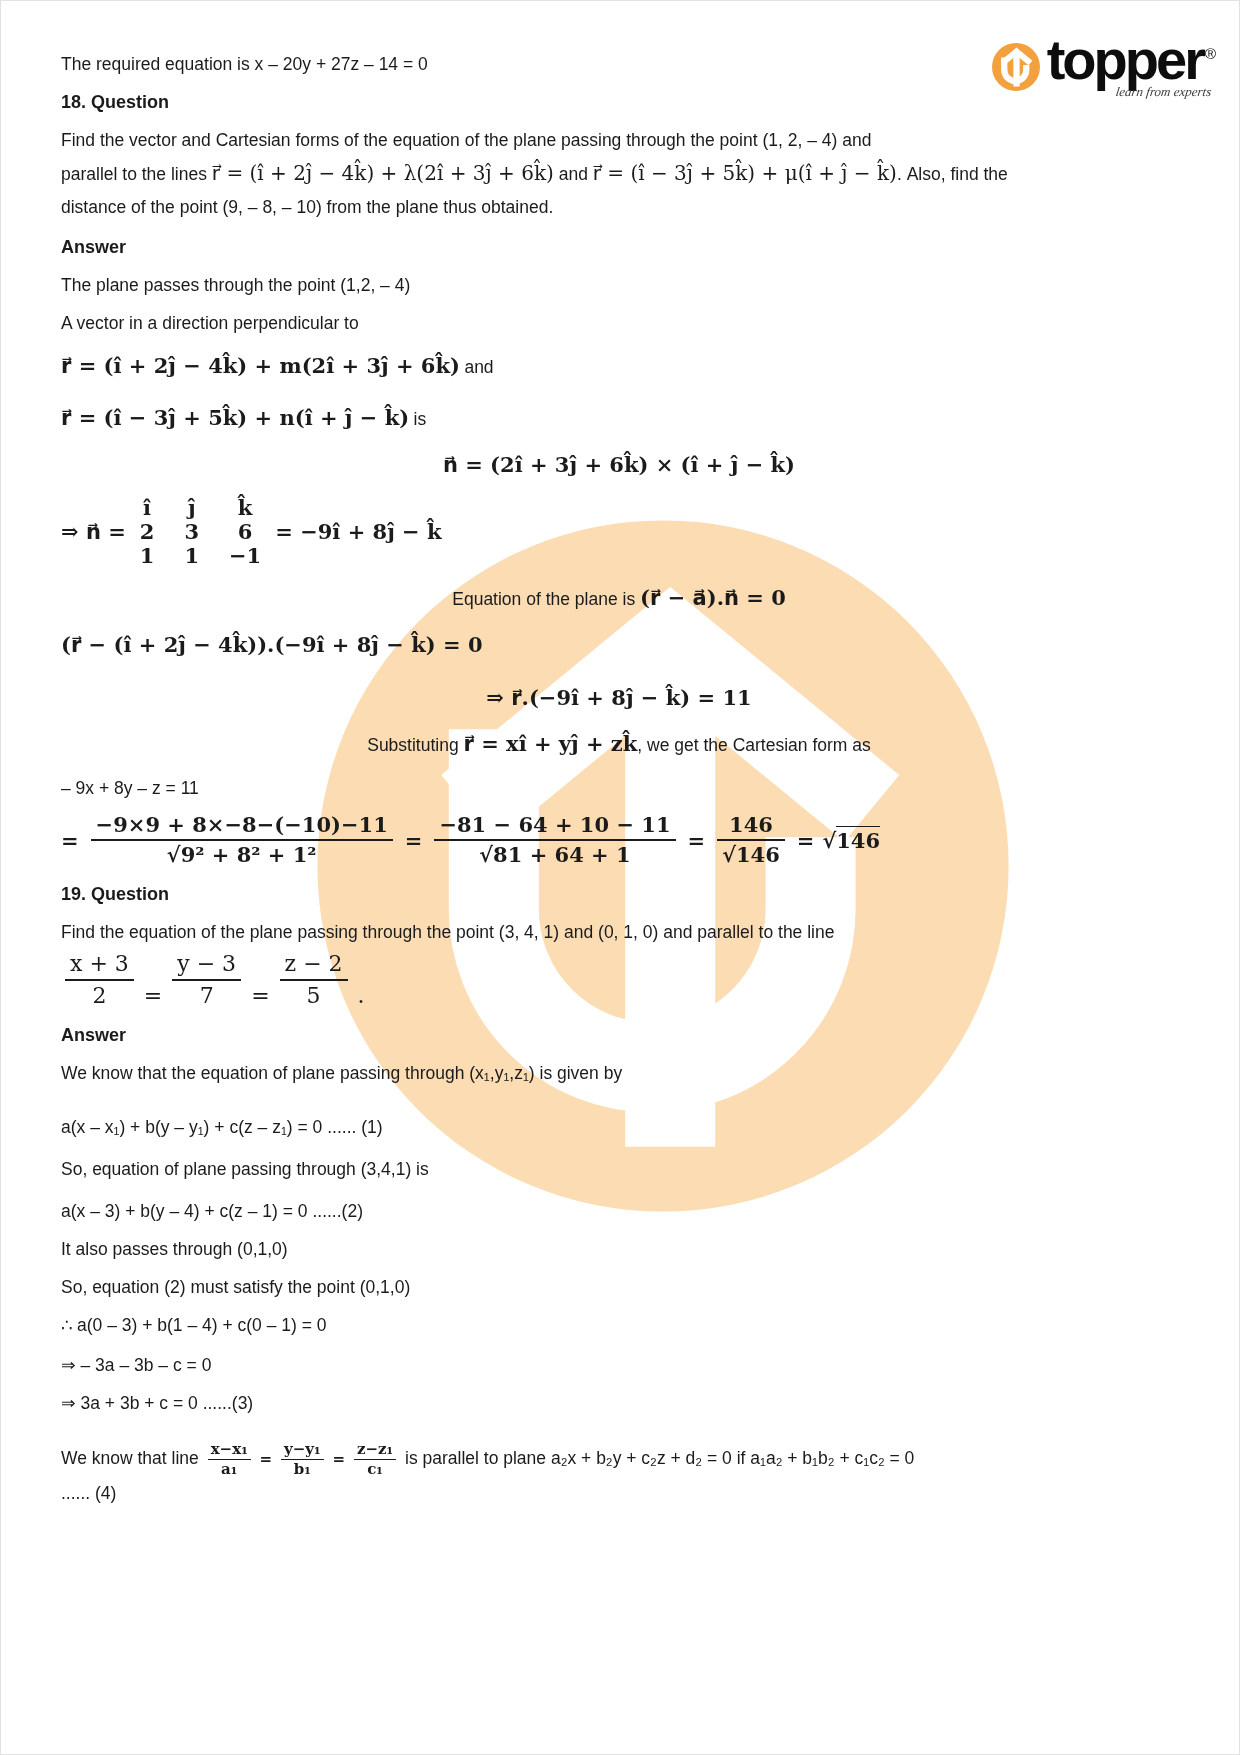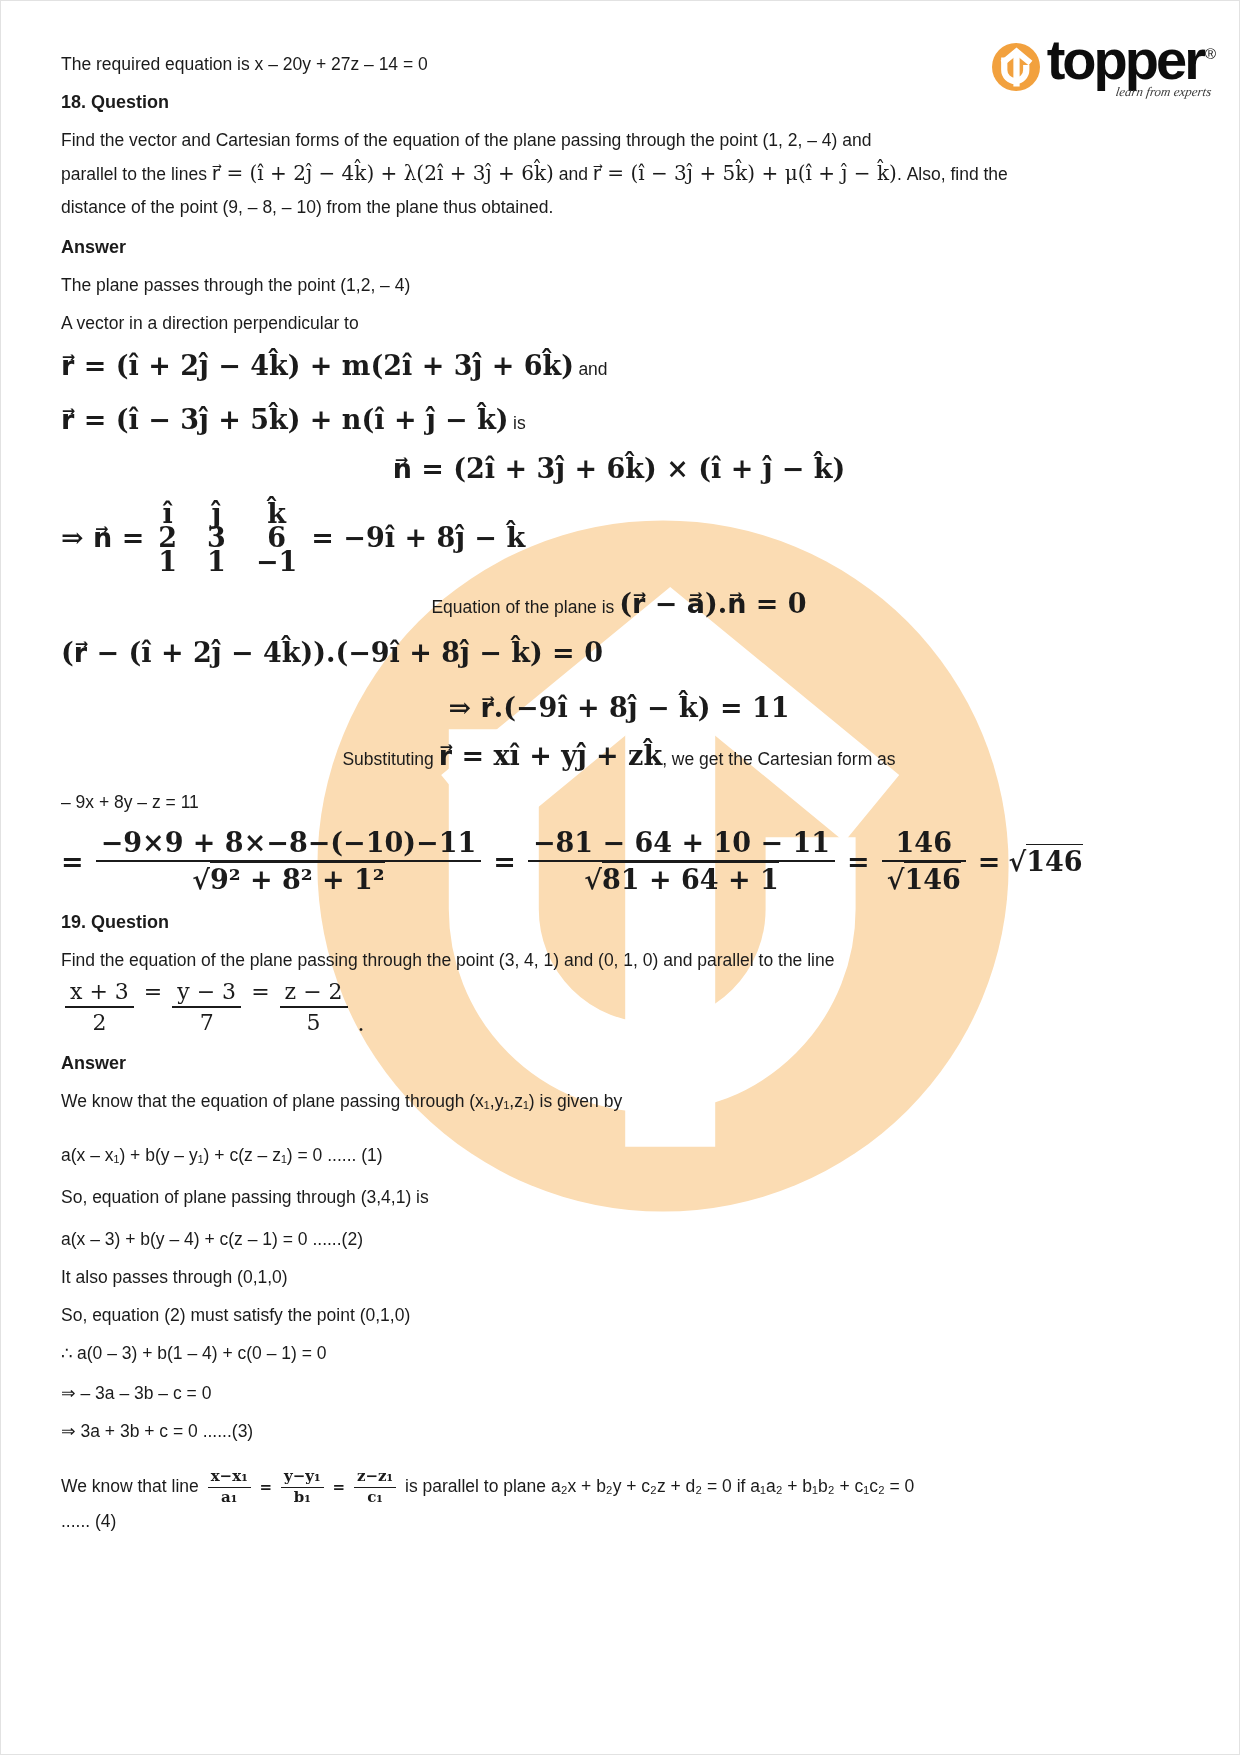--- a/index.html
+++ b/index.html
@@ -15,21 +15,21 @@
   .logo .reg{font-size:15px;font-weight:normal;vertical-align:top;position:relative;top:-6px;left:2px;}
   .logo .tag{font-family:"Liberation Serif","DejaVu Serif",serif;font-style:italic;font-size:13px;
              color:#3a3a3a;text-align:right;margin-top:-2px;transform:skewX(-8deg);}
   .brandcol{display:flex;flex-direction:column;}
   
   .content{position:absolute;left:0;top:0;width:100%;z-index:1;padding:50px 62px 0 60px;box-sizing:border-box;}
   p{margin:0;}
   .t{font-size:17.5px;line-height:26px;}
   .h{font-size:18px;font-weight:bold;line-height:26px;}
   .m{font-family:"DejaVu Serif","DejaVu Sans",serif;font-size:20px;}
-  .mb{font-family:"DejaVu Serif","DejaVu Sans",serif;font-size:27px;font-weight:bold;}
+  .mb{font-family:"DejaVu Serif","DejaVu Sans",serif;font-size:21px;font-weight:bold;}
   .mline{line-height:40px;}
   .mline2{line-height:34px;text-align:center;}
   
   .frac{display:inline-block;vertical-align:middle;text-align:center;line-height:1.15;margin:0 4px;}
   .frac .num{display:block;padding:0 5px 2px;}
   .frac .den{display:block;border-top:2px solid #1b1b1b;padding:2px 5px 0;}
   .vinc{border-top:1.6px solid #1b1b1b;padding-top:1px;}
   
   .detwrap{display:flex;align-items:center;gap:14px;}
   .mat{display:inline-grid;grid-template-columns:repeat(3,auto);column-gap:30px;row-gap:1px;
@@ -130,21 +130,21 @@
         <span class="num">146</span>
         <span class="den"><span>√</span><span class="vinc">146</span></span>
       </span>
       <span>=</span>
       <span><span>√</span><span class="vinc">146</span></span>
     </div>
 
     <p class="h" style="margin-top:14px">19. Question</p>
     <p class="t" style="margin-top:12px">Find the equation of the plane passing through the point (3, 4, 1) and (0, 1, 0) and parallel to the line</p>
 
-    <div class="m bigfr" style="margin-top:6px;display:flex;align-items:flex-start;gap:6px">
+    <div class="m bigfr" style="margin-top:6px;display:flex;align-items:flex-end;gap:6px">
       <span class="frac">
         <span class="num">x + 3</span>
         <span class="den">2</span>
       </span>
       <span>=</span>
       <span class="frac">
         <span class="num">y − 3</span>
         <span class="den">7</span>
       </span>
       <span>=</span>

